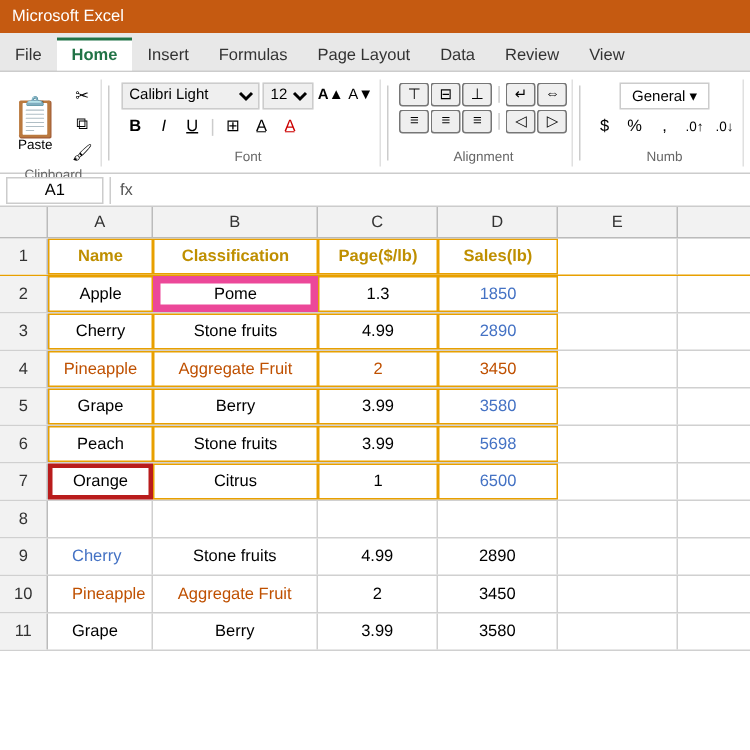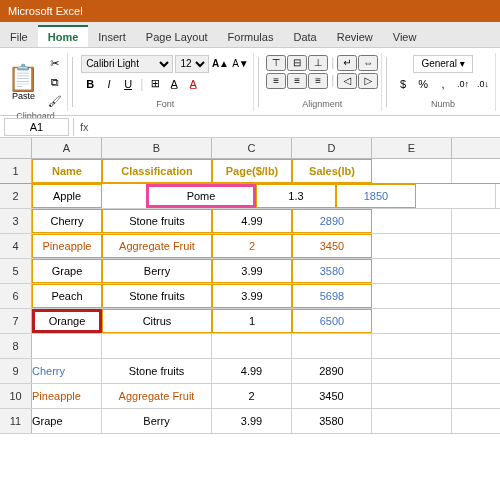--- a/index.html
+++ b/index.html
@@ -29,21 +29,21 @@
 
     
     .col-headers { display: flex; background: #f2f2f2; border-bottom: 1px solid #bbb; }
     .row-header-corner { width: 32px; min-width: 32px; height: 20px; border-right: 1px solid #bbb; background: #f2f2f2; }
     .col-header { height: 20px; border-right: 1px solid #bbb; display: flex; align-items: center; justify-content: center; font-size: 11px; color: #333; font-weight: normal; }
 
     
     .spreadsheet { overflow: hidden; }
     .row { display: flex; border-bottom: 1px solid #d0d0d0; }
     .row-header { width: 32px; min-width: 32px; background: #f2f2f2; border-right: 1px solid #bbb; display: flex; align-items: center; justify-content: center; font-size: 11px; color: #333; }
-    .cell { height: 24px; border-right: 1px solid #d0d0d0; display: flex; align-items: center; justify-content: center; font-size: 11px; padding: 0 0; overflow: hidden; white-space: nowrap; }
+    .cell { height: 24px; border-right: 1px solid #d0d0d0; display: flex; align-items: center; justify-content: center; font-size: 11px; padding: 0 16px; overflow: hidden; white-space: nowrap; }
     .cell-left { justify-content: flex-start; }
 
     
     .cell-bordered { border: 1px solid #e8a000; }
     .cell-header { color: #bf8f00; font-weight: bold; }
 
     
     .col-a { width: 70px; min-width: 70px; }
     .col-b { width: 110px; min-width: 110px; }
     .col-c { width: 80px; min-width: 80px; }
@@ -69,22 +69,22 @@
 <body>
 
 <div class="title-bar">
   <span>Microsoft Excel</span>
 </div>
 
 <div class="ribbon-tabs">
   <div class="ribbon-tab">File</div>
   <div class="ribbon-tab active">Home</div>
   <div class="ribbon-tab">Insert</div>
+  <div class="ribbon-tab">Formulas</div>
   <div class="ribbon-tab">Page Layout</div>
-  <div class="ribbon-tab">Formulas</div>
   <div class="ribbon-tab">Data</div>
   <div class="ribbon-tab">Review</div>
   <div class="ribbon-tab">View</div>
 </div>
 
 <div class="ribbon">
 
   <div class="ribbon-section" style="min-width:62px;">
     <div class="ribbon-group-content">
       <div style="display:flex;flex-direction:column;align-items:center;cursor:pointer;margin-right:4px;">
@@ -191,21 +191,21 @@
     <div class="cell col-a cell-bordered cell-header" style="border:1px solid #e8a000;font-weight:bold;color:#bf8f00;">Name</div>
     <div class="cell col-b cell-bordered cell-header" style="border:1px solid #e8a000;font-weight:bold;color:#bf8f00;">Classification</div>
     <div class="cell col-c cell-bordered cell-header" style="border:1px solid #e8a000;font-weight:bold;color:#bf8f00;">Page($/lb)</div>
     <div class="cell col-d cell-bordered cell-header" style="border:1px solid #e8a000;font-weight:bold;color:#bf8f00;">Sales(lb)</div>
     <div class="cell col-e"></div>
   </div>
 
   <div class="row">
     <div class="row-header">2</div>
     <div class="cell col-a" style="border:1px solid #e8a000;">Apple</div>
-    <div class="cell col-b" style="border:3px solid #ec4899;margin-left:44px;">Pome</div>
+    <div class="cell col-b" style="border:5px solid #ec4899;">Pome</div>
     <div class="cell col-c" style="border:1px solid #e8a000;">1.3</div>
     <div class="cell col-d" style="border:1px solid #e8a000;color:#4472c4;">1850</div>
     <div class="cell col-e"></div>
   </div>
 
   <div class="row">
     <div class="row-header">3</div>
     <div class="cell col-a" style="border:1px solid #e8a000;">Cherry</div>
     <div class="cell col-b" style="border:1px solid #e8a000;">Stone fruits</div>
     <div class="cell col-c" style="border:1px solid #e8a000;">4.99</div>

